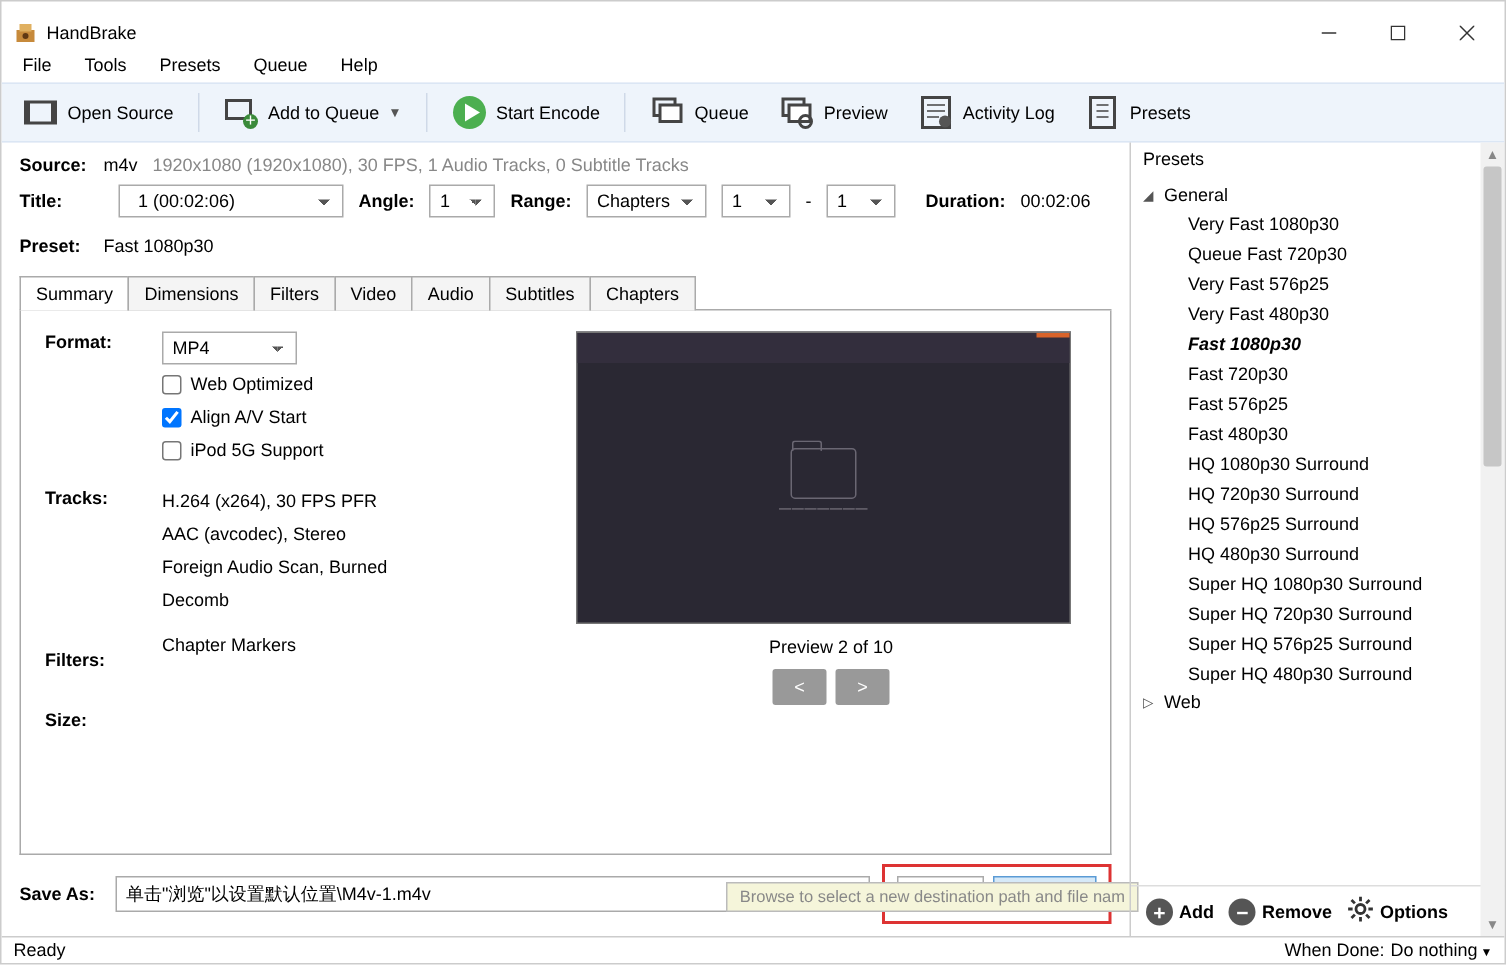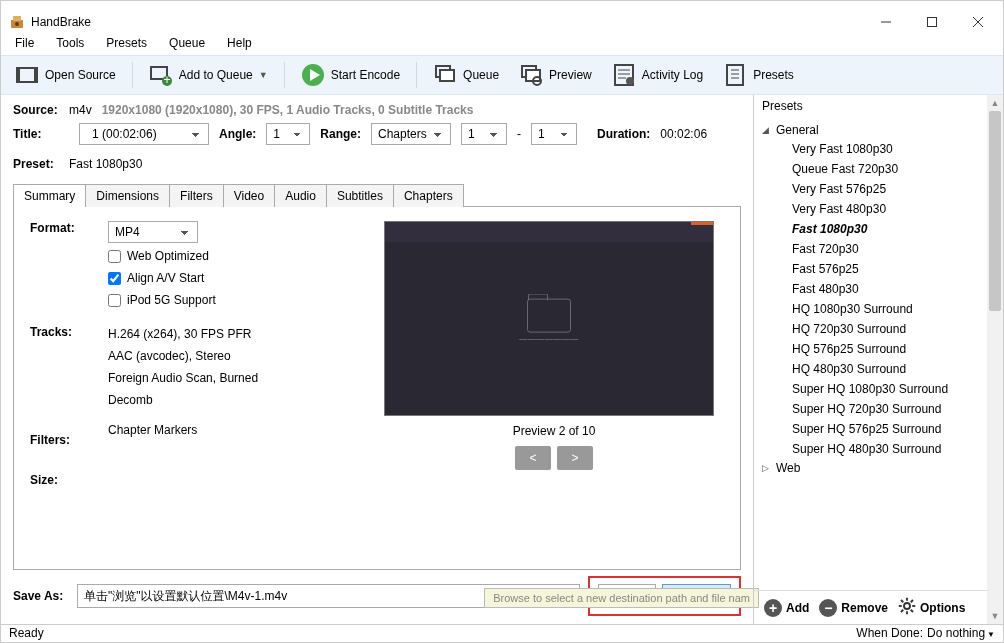--- a/index.html
+++ b/index.html
@@ -17,21 +17,21 @@
 .toolbar .tb { display: flex; align-items: center; gap: 6px; padding: 4px 8px; }
 .toolbar .sep { width: 1px; height: 26px; background: #cfd9e8; margin: 0 4px; }
 .tb-icon { width: 24px; height: 24px; }
 
 .body-row { display: flex; height: calc(100% - 30px - 24px - 40px - 18px); }
 .left { flex: 1; padding: 8px 12px 4px 12px; display: flex; flex-direction: column; position: relative; }
 .right { width: 250px; border-left: 1px solid #ccc; display: flex; flex-direction: column; }
 
 .row { display: flex; align-items: center; margin-bottom: 6px; }
 .lbl { font-weight: bold; width: 56px; }
-.muted { color: #888; font-weight: bold; }
+.muted { color: #888; }
 select { border: 1px solid #aaa; background: #fff; height: 22px; padding: 0 18px 0 6px; appearance: none; background-image: linear-gradient(45deg, transparent 50%, #555 50%), linear-gradient(135deg, #555 50%, transparent 50%); background-position: calc(100% - 12px) 9px, calc(100% - 8px) 9px; background-size: 4px 4px, 4px 4px; background-repeat: no-repeat; }
 
 .tabs { display: flex; border-bottom: 1px solid #aaa; margin-top: 6px; }
 .tab { border: 1px solid #aaa; border-bottom: none; padding: 4px 10px; background: #f4f4f4; position: relative; top: 1px; margin-right: -1px; }
 .tab.active { background: #fff; }
 .tab-body { border: 1px solid #aaa; border-top: none; padding: 14px 16px; flex: 1; display: flex; gap: 24px; }
 .tab-col1 { width: 64px; font-weight: bold; }
 .tab-col2 { flex: 1; }
 .tab-col2 .line { margin-bottom: 8px; }
 .cb { display: flex; align-items: center; gap: 6px; }
@@ -176,21 +176,21 @@
 
 <div class="body-row">
   <div class="left">
     <div class="row">
       <span class="lbl">Source:</span>
       <span style="margin-right:10px;">m4v</span>
       <span class="muted">1920x1080 (1920x1080), 30 FPS, 1 Audio Tracks, 0 Subtitle Tracks</span>
     </div>
     <div class="row" style="gap:10px;">
       <span class="lbl">Title:</span>
-      <select style="width:130px;padding-left:12px;"><option>1 (00:02:06)</option></select>
+      <select style="width:150px;padding-left:12px;"><option>1 (00:02:06)</option></select>
       <span style="font-weight:bold;">Angle:</span>
       <select style="width:44px;"><option>1</option></select>
       <span style="font-weight:bold;">Range:</span>
       <select style="width:80px;"><option>Chapters</option></select>
       <select style="width:46px;"><option>1</option></select>
       <span>-</span>
       <select style="width:46px;"><option>1</option></select>
       <span style="font-weight:bold;margin-left:10px;">Duration:</span>
       <span>00:02:06</span>
     </div>

